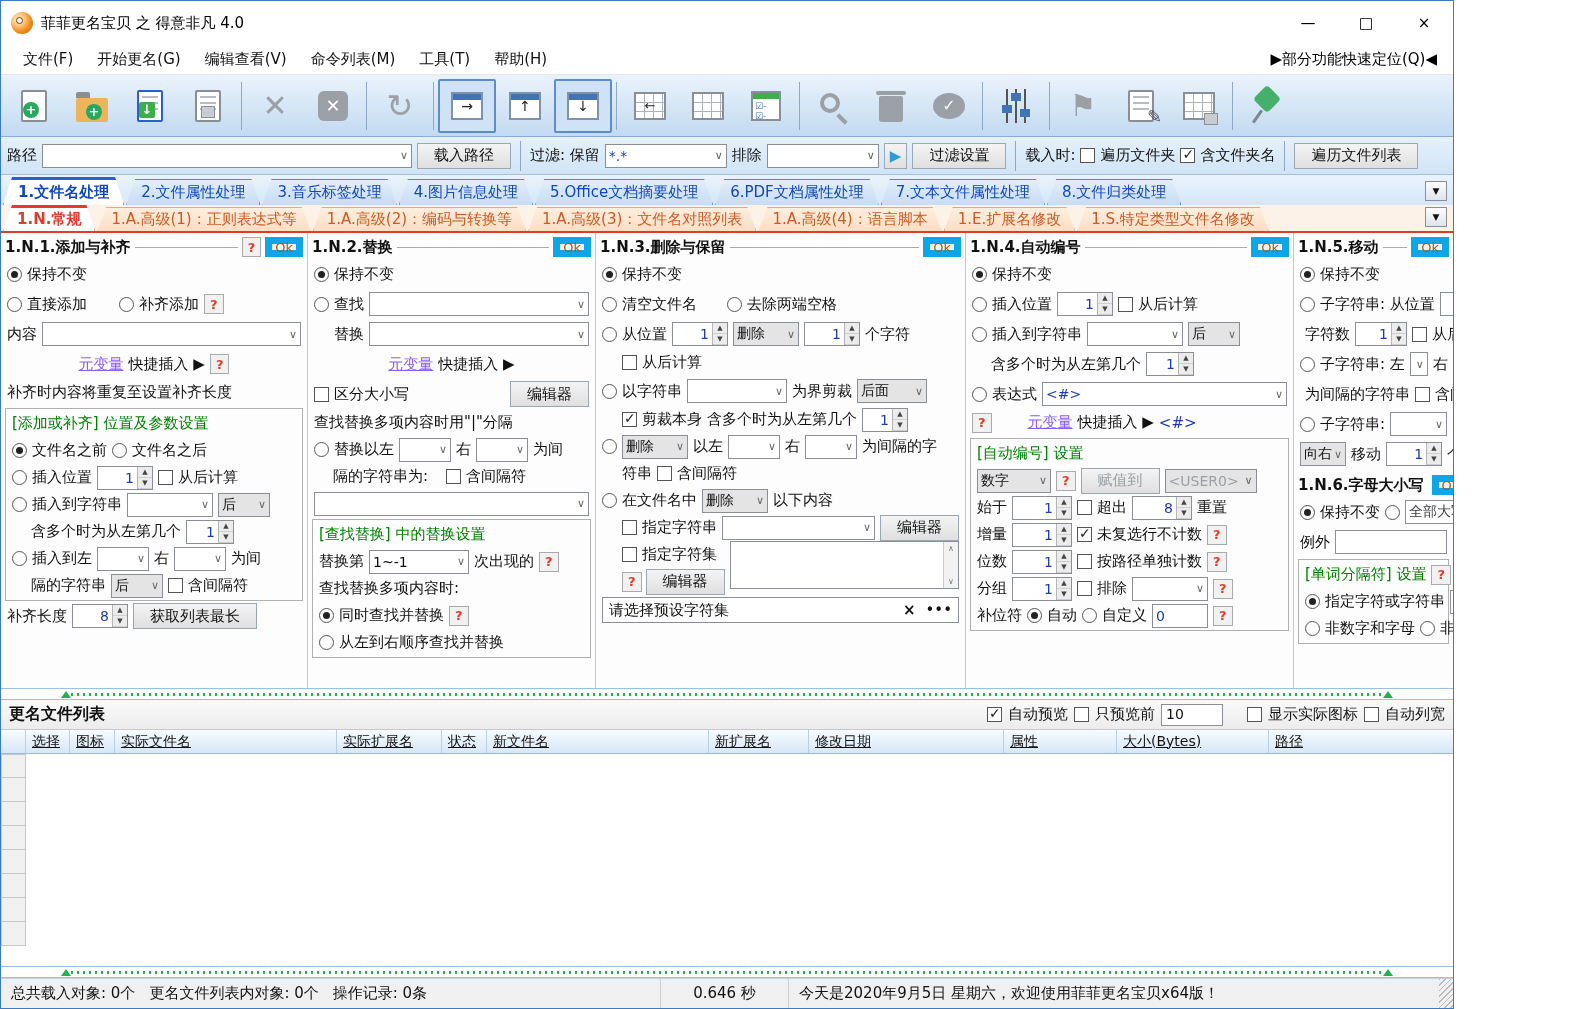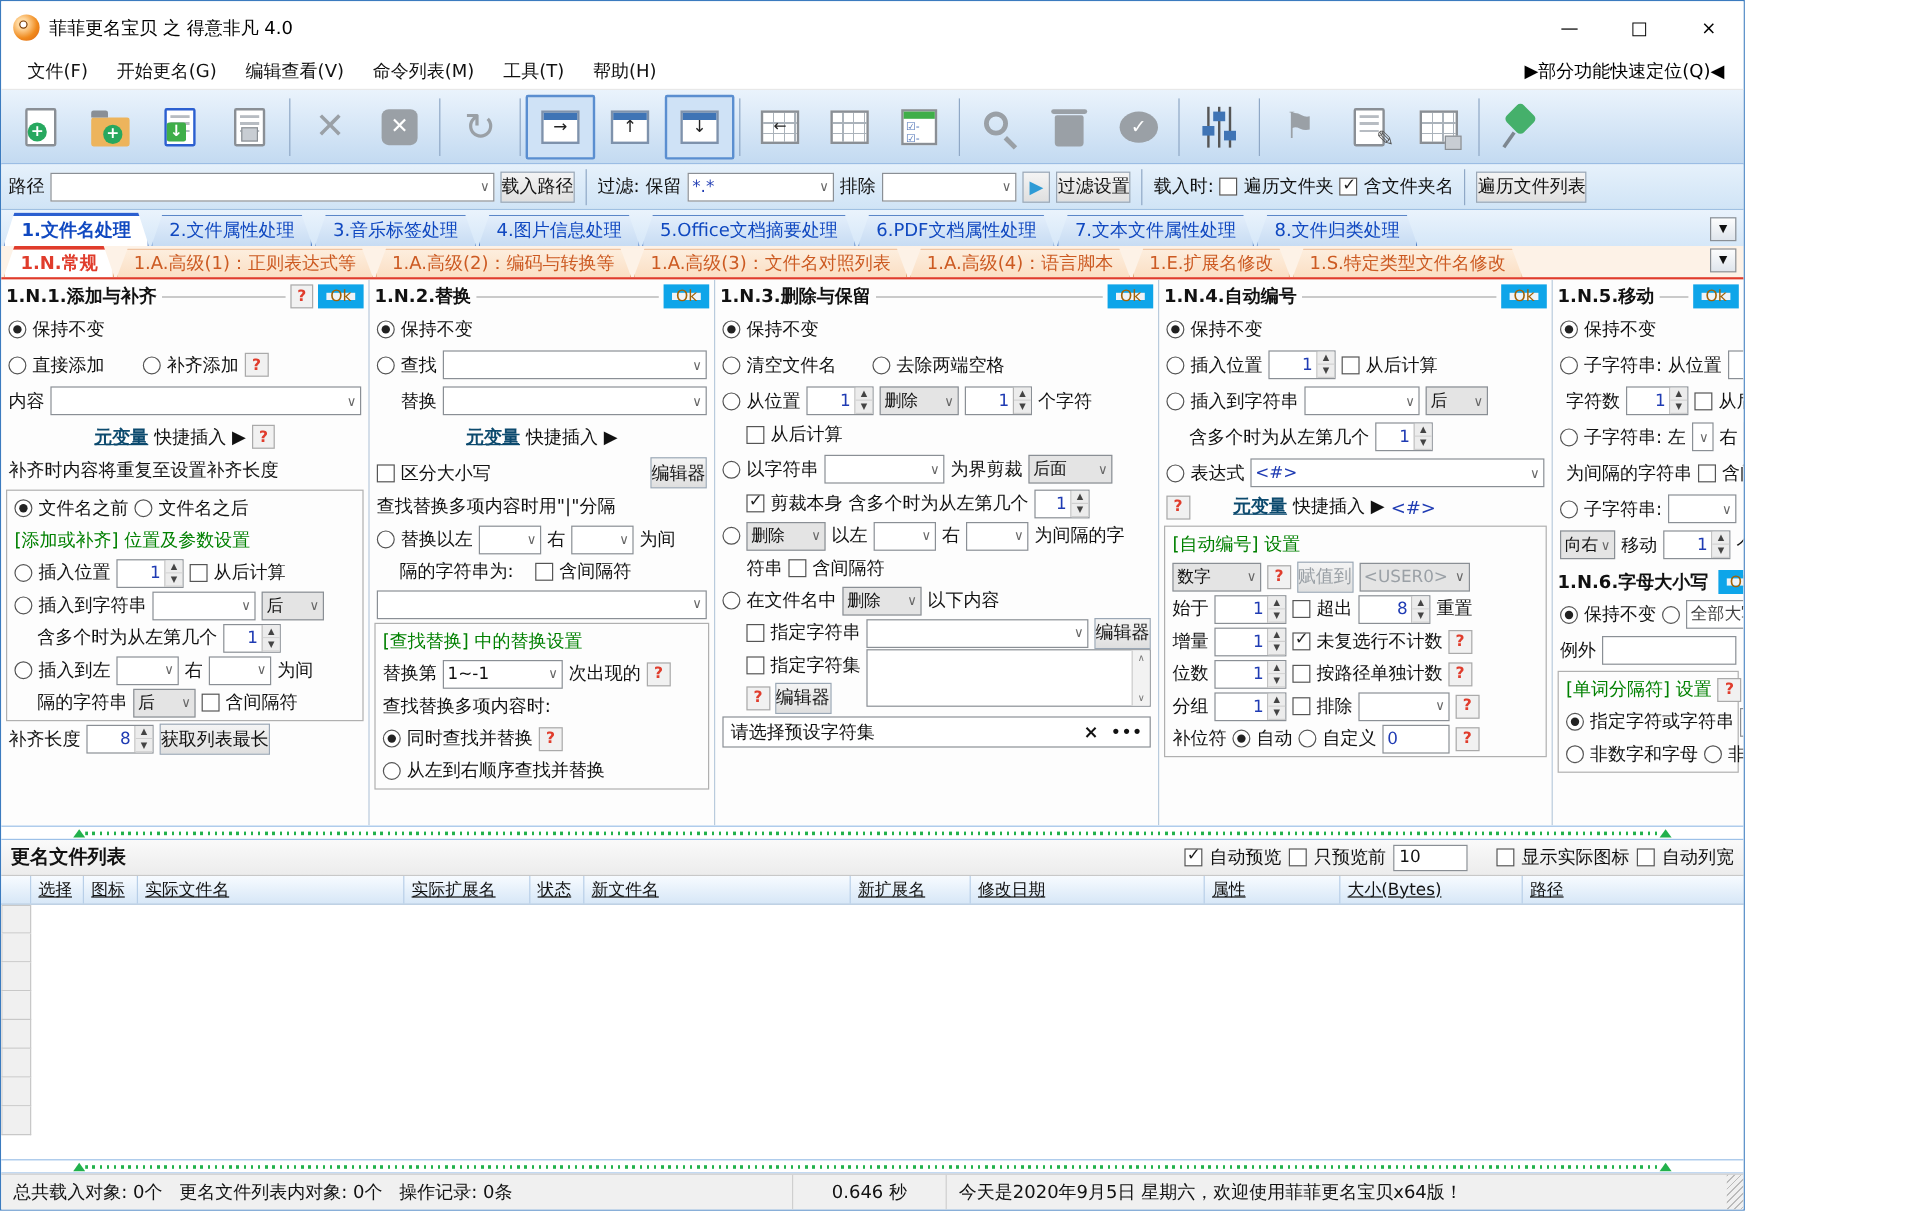--- a/index.html
+++ b/index.html
@@ -63,32 +63,32 @@
   
   .pathrow { height:38px; display:flex; align-items:center; background:linear-gradient(#e6f1fb,#d0e4f6); padding:0 6px; gap:5px; border-bottom:1px solid #9fc0e2; }
   .vsep { width:1px; height:30px; background:#8fa8c6; margin:0 4px; flex:none; }
 
   
   .combo { height:24px; border:1px solid #8a8f95; background:#fff; display:flex; align-items:center; padding:0 3px; gap:2px; }
   .combo .val { flex:1; color:#1f3bb3; font-size:14px; overflow:hidden; white-space:nowrap; }
   .combo .arr { color:#666; font-size:11px; flex:none; }
   .combo.graybg { background:#e4e4e4; }
   .combo.dis .val { color:#9aa0a6; }
-  .btn { height:26px; border:1px solid #9aa7b5; background:linear-gradient(#f4f4f4,#dfdfdf); padding:0 0; display:inline-flex; align-items:center; font-size:15px; color:#111; flex:none; }
+  .btn { height:26px; border:1px solid #9aa7b5; background:linear-gradient(#f4f4f4,#dfdfdf); padding:0 16px; display:inline-flex; align-items:center; font-size:15px; color:#111; flex:none; }
   .okbtn { height:20px; border:7px solid #0ea5e9; background:#eef3f8; color:#a16207; font-size:13px; padding:0 3px; display:inline-flex; align-items:center; flex:none; }
   .qbtn { height:20px; border:1px solid #aaa; background:#f1f1f1; color:#e03c2c; font-weight:bold; font-size:13px; padding:0 5px; display:inline-flex; align-items:center; flex:none; }
   .spin { height:24px; border:1px solid #8a8f95; background:#fff; display:inline-flex; flex:none; }
   .spin .sv { color:#1f3bb3; font-size:14px; text-align:right; padding:3px 3px 0 2px; flex:1; }
   .spin .sb { width:15px; border-left:1px solid #b5b5b5; display:flex; flex-direction:column; }
   .spin .sb i { flex:1; font-style:normal; font-size:7px; color:#444; background:#ececec; display:flex; align-items:center; justify-content:center; border-bottom:1px solid #cfcfcf; }
   .cb { width:15px; height:15px; border:1px solid #555; background:#fff; position:relative; flex:none; }
   .cb.on::after { content:"✓"; position:absolute; left:1px; top:-3px; font-size:14px; color:#222; font-weight:bold; }
   .radio { width:15px; height:15px; border:1px solid #555; border-radius:50%; background:#fff; position:relative; flex:none; }
   .radio.on::after { content:""; position:absolute; left:3px; top:3px; width:7px; height:7px; border-radius:50%; background:#222; }
-  .link { color:#0c4a6e; text-decoration:underline;font-weight:bold; }
+  .link { color:#8b5cf6; text-decoration:underline; }
   .gt { color:#008000; }
   .navy { color:#1f3bb3; }
 
   
   .tabs1 { height:30px; display:flex; align-items:flex-end; background:linear-gradient(#eaf3fc,#d5e7f8); padding:2px 2px 0 2px; gap:2px; }
   .tab1 { height:26px; display:flex; align-items:center; padding:0 14px; color:#1048c0; background:linear-gradient(#e3eefb,#c7dcf3); border:1px solid #5b86c8; border-bottom:none; clip-path:polygon(9px 0, calc(100% - 9px) 0, 100% 100%, 0 100%); font-size:15px; }
   .tab1.active { background:#fff; font-weight:bold; border-top:3px solid #2b5fd0; height:28px; }
   .tabs2 { height:28px; display:flex; align-items:flex-end; background:#fdf2e7; padding:2px 2px 0 2px; gap:2px; border-bottom:2px solid #e03c2c; }
   .tab2 { height:24px; display:flex; align-items:center; padding:0 13px; color:#cc5a22; background:linear-gradient(#fdeede,#fbdfc4); border:1px solid #e8a878; border-bottom:none; clip-path:polygon(9px 0, calc(100% - 9px) 0, 100% 100%, 0 100%); font-size:15px; }
   .tab2.active { background:#fff; color:#e03c2c; font-weight:bold; border-top:3px solid #e03c2c; height:26px; }
@@ -344,27 +344,27 @@
       <div class="r" style="justify-content:center">
           <span class="link">元变量</span>
           <span>快捷插入 ▶</span>
           <span class="qbtn">?</span>
         </div>
       <div class="r tight">
           <span>补齐时内容将重复至设置补齐长度</span>
         </div>
       <div class="gb">
         <div class="r tight">
+            <span class="gt">[添加或补齐] 位置及参数设置</span>
+          </div>
+        <div class="r tight">
             <span class="radio on"></span>
             <span>文件名之前</span>
             <span class="radio"></span>
             <span>文件名之后</span>
-          </div>
-        <div class="r tight">
-            <span class="gt">[添加或补齐] 位置及参数设置</span>
           </div>
         <div class="r tight">
             <span class="radio"></span>
             <span>插入位置</span>
             <span class="spin" style="width:56px">
               <span class="sv">1</span>
               <span class="sb">
                 <i>▲</i>
                 <i>▼</i>
               </span>

